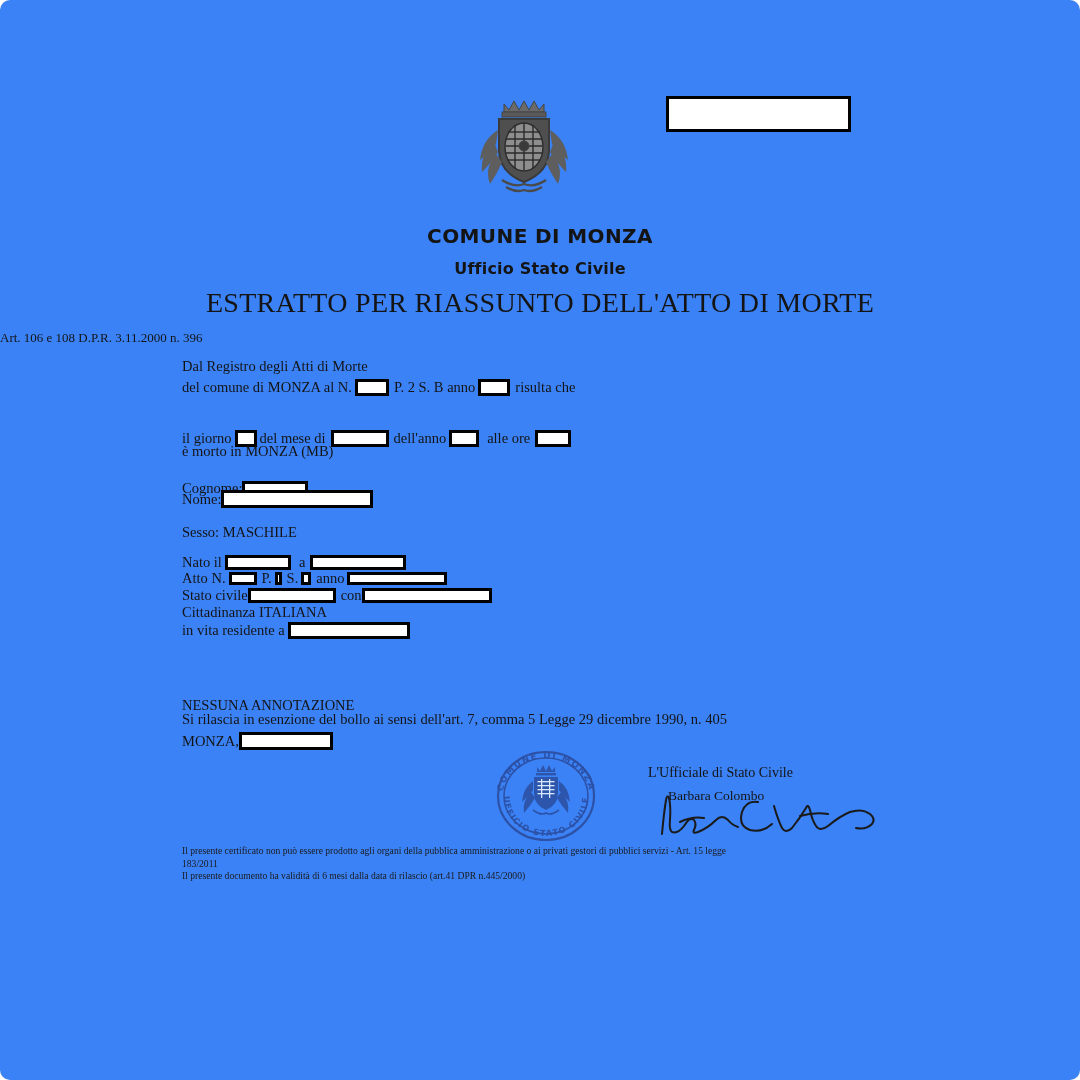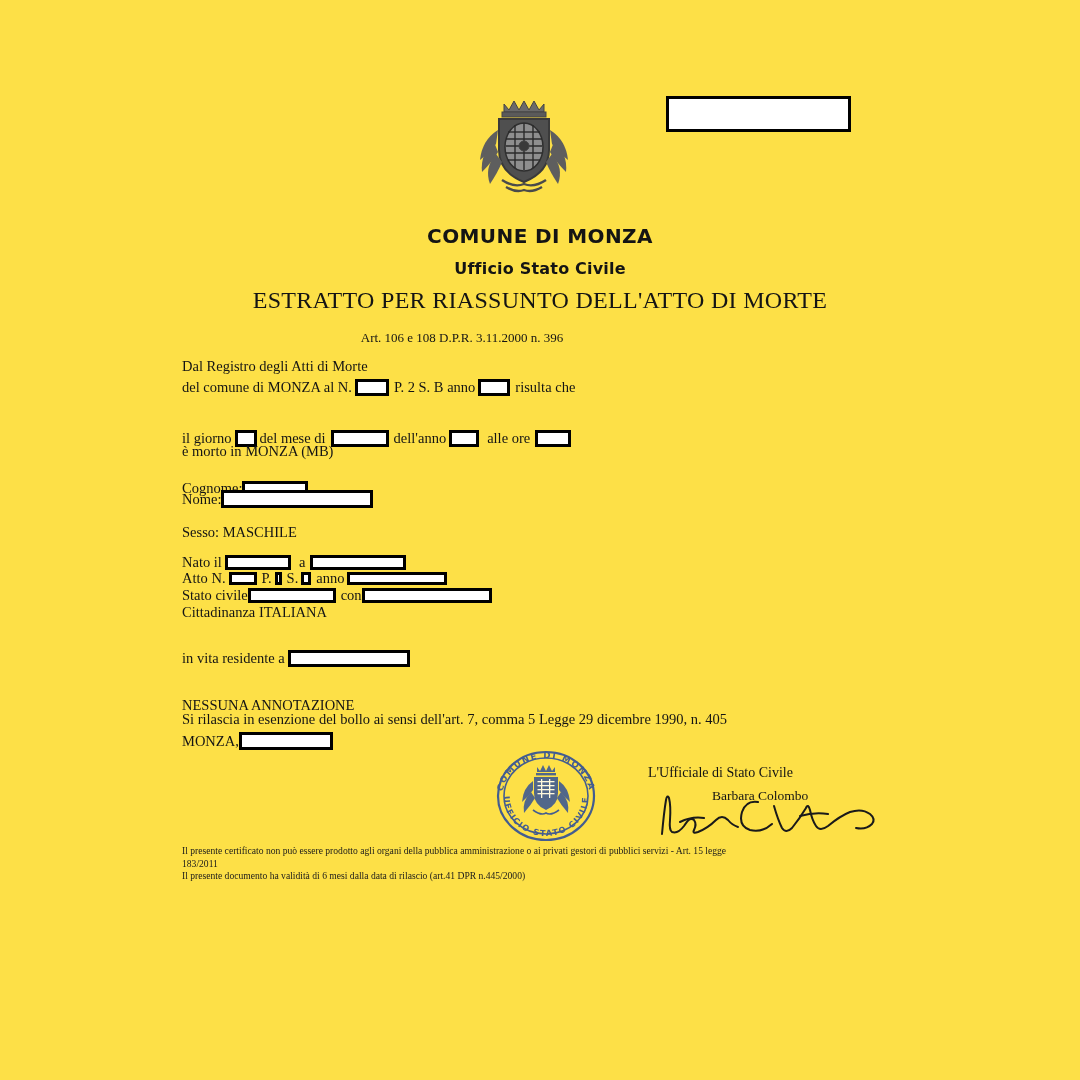--- a/index.html
+++ b/index.html
@@ -4,24 +4,25 @@
 <style>
   html, body {
     margin: 0;
     padding: 0;
     background: #ffffff;
   }
   .page {
     position: relative;
     width: 1080px;
     height: 1080px;
-    background: #fde047;
+    background: #3b82f6;
     font-family: "Liberation Serif", serif;
     color: #141414;
     overflow: hidden;
+    border-radius: 10px;
   }
 
   
   .crest {
     position: absolute;
     left: 468px;
     top: 92px;
     width: 112px;
     height: 108px;
   }
@@ -55,27 +56,27 @@
     font-family: "DejaVu Sans", sans-serif;
     font-weight: bold;
     font-size: 16px;
     letter-spacing: 0.2px;
   }
   .h-title {
     position: absolute;
     left: 0; top: 287px; width: 1080px;
     text-align: center;
     font-family: "Liberation Serif", serif;
-    font-size: 24px;
+    font-size: 28px;
     letter-spacing: 0.3px;
   }
   .h-art {
     position: absolute;
     left: 0; top: 330px; width: 924px;
-    text-align: center;
+    text-align: left;
     font-size: 13px;
   }
 
   
   .line {
     position: absolute;
     left: 182px;
     font-size: 14.5px;
     white-space: nowrap;
     display: flex;
@@ -114,21 +115,20 @@
     position: absolute;
     left: 648px;
     top: 765px;
     font-size: 14px;
   }
   .sig-name {
     position: absolute;
     left: 668px;
     top: 788px;
     font-size: 13.5px;
-    margin-left: 44px;
   }
   .sig-mark {
     position: absolute;
     left: 650px;
     top: 786px;
     width: 240px;
     height: 56px;
   }
 
   
@@ -279,21 +279,21 @@
     <span class="rb" style="width:88px;"></span>
     <span class="gap4"></span>
     <span class="t">con</span>
     <span class="rb" style="width:130px;"></span>
   </div>
 
   <div class="line" style="top:604px;">
     <span class="t">Cittadinanza ITALIANA</span>
   </div>
 
-  <div class="line" style="top:650px;">
+  <div class="line" style="top:622px;">
     <span class="t">in vita residente a</span>
     <span class="gap2"></span>
     <span class="rb" style="width:122px;height:17px;"></span>
   </div>
 
   <div class="line" style="top:669px;margin-top:28px;">
     <span class="t">NESSUNA ANNOTAZIONE</span>
   </div>
 
   <div class="line" style="top:711px;">

